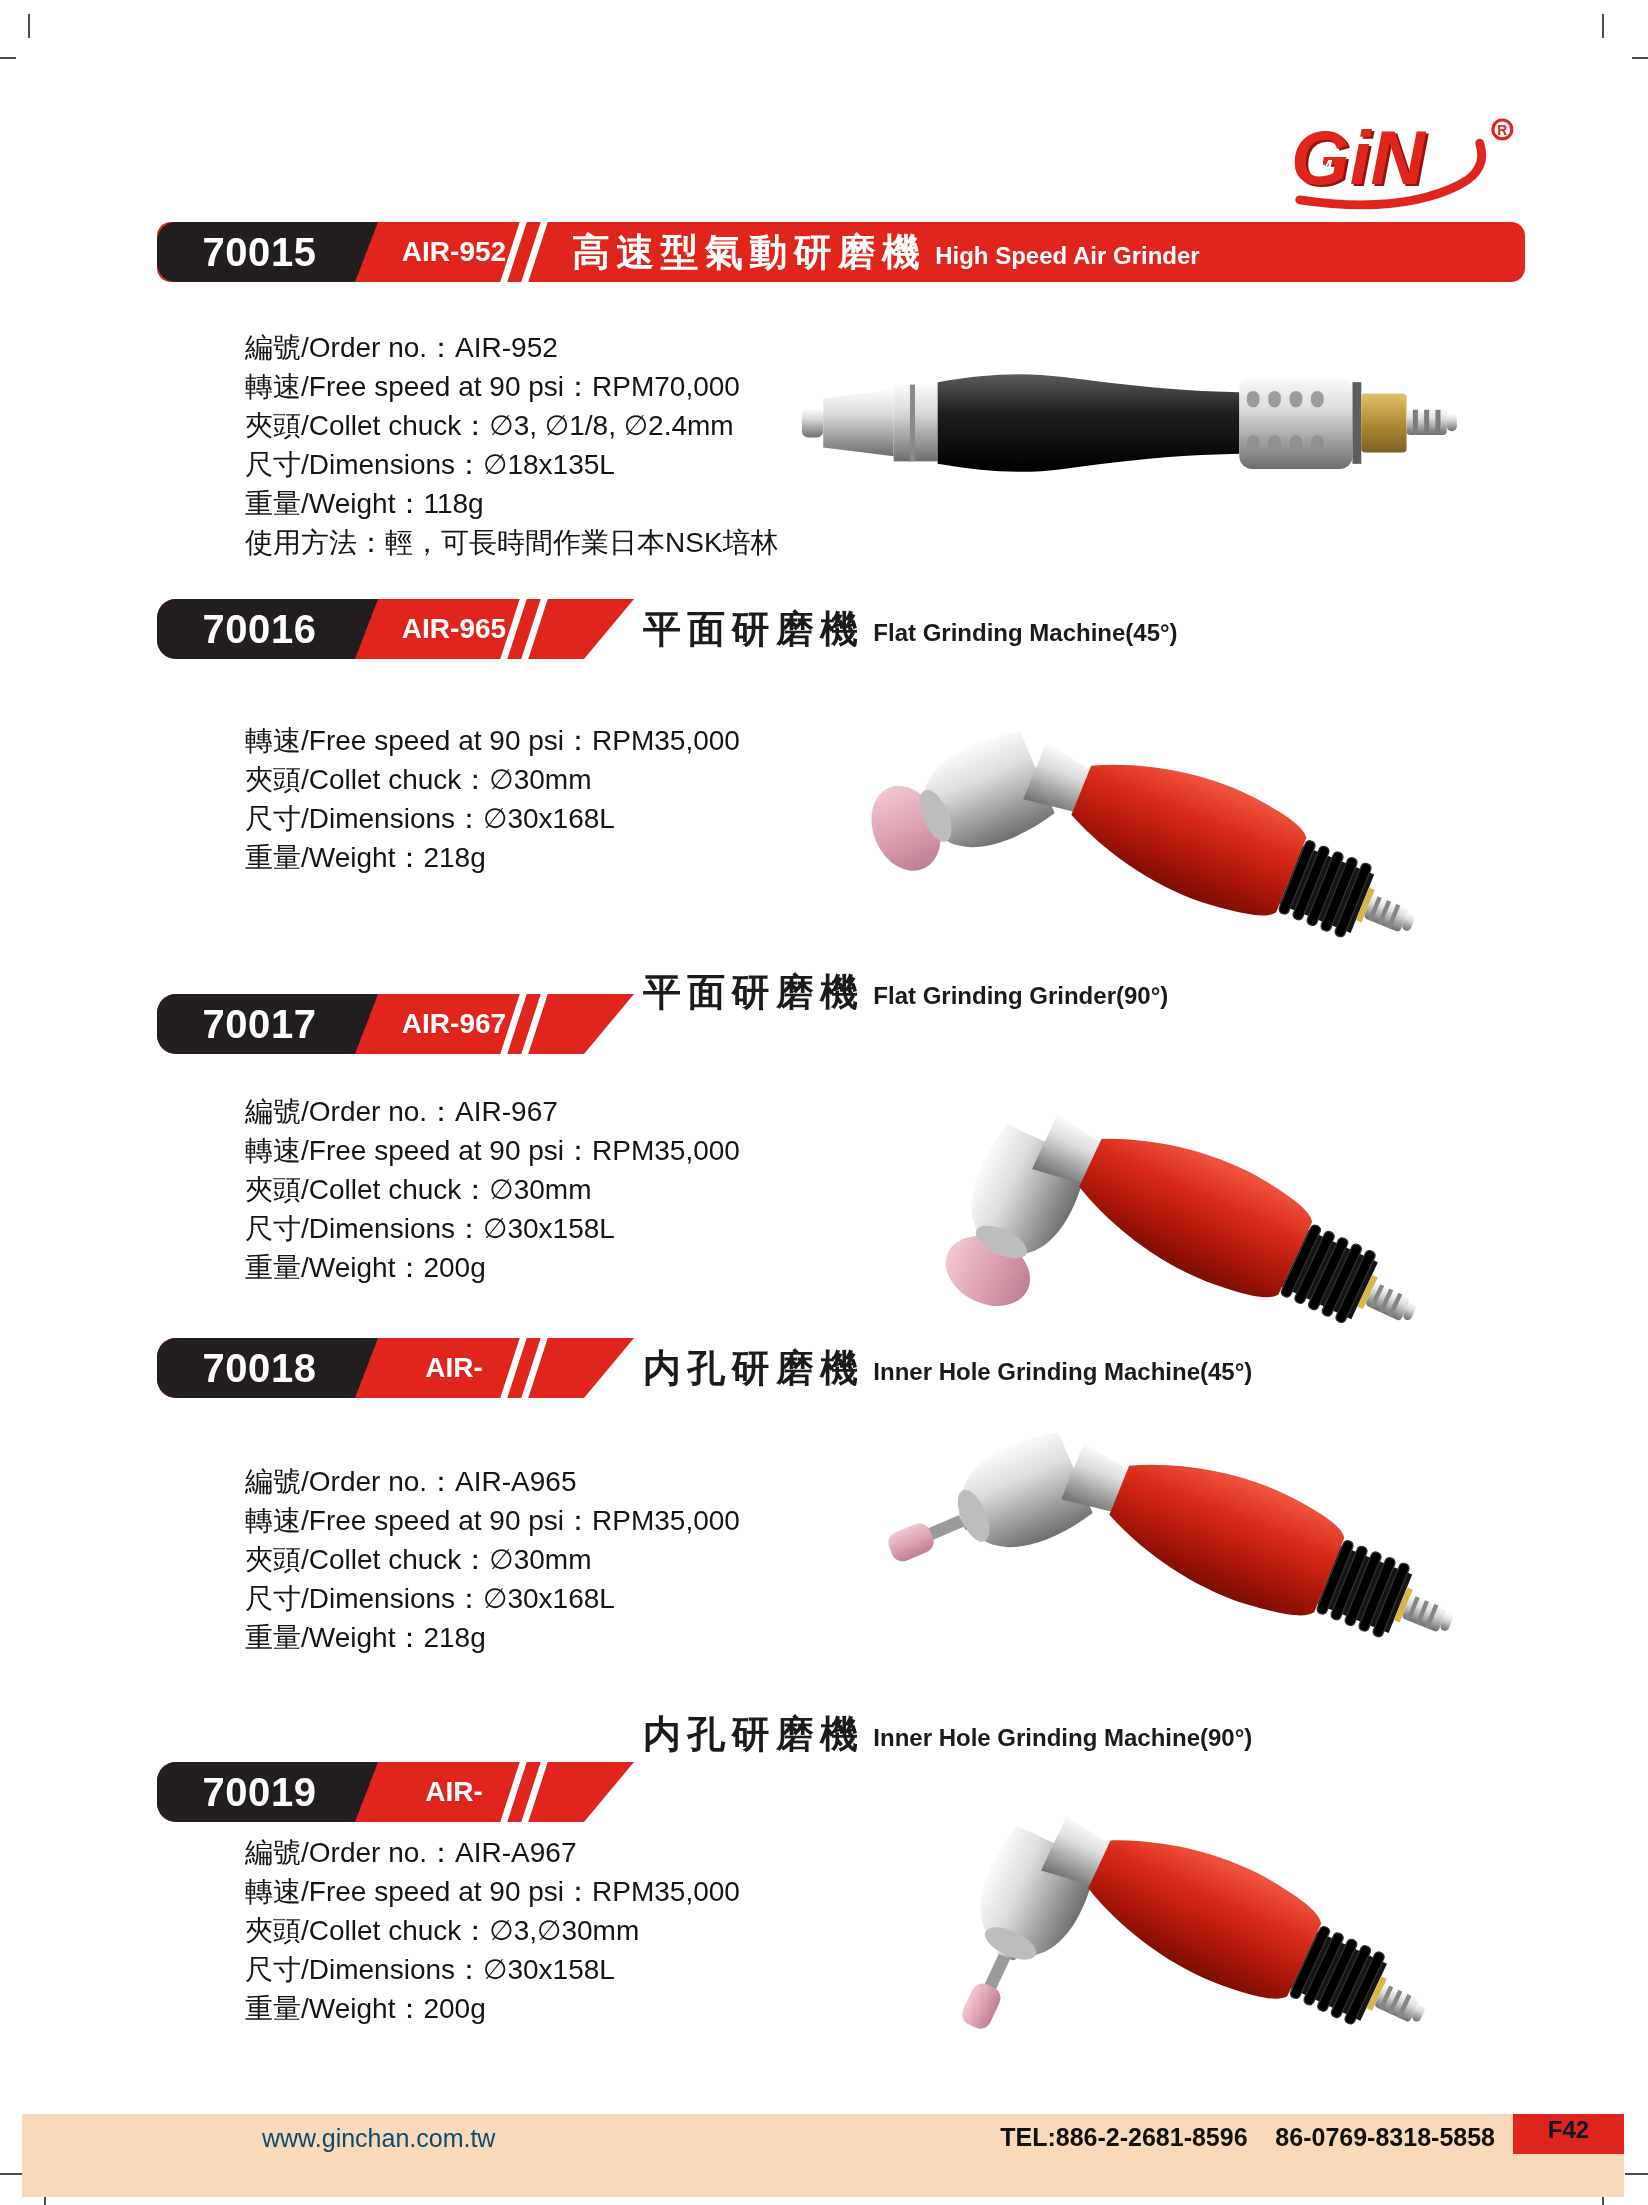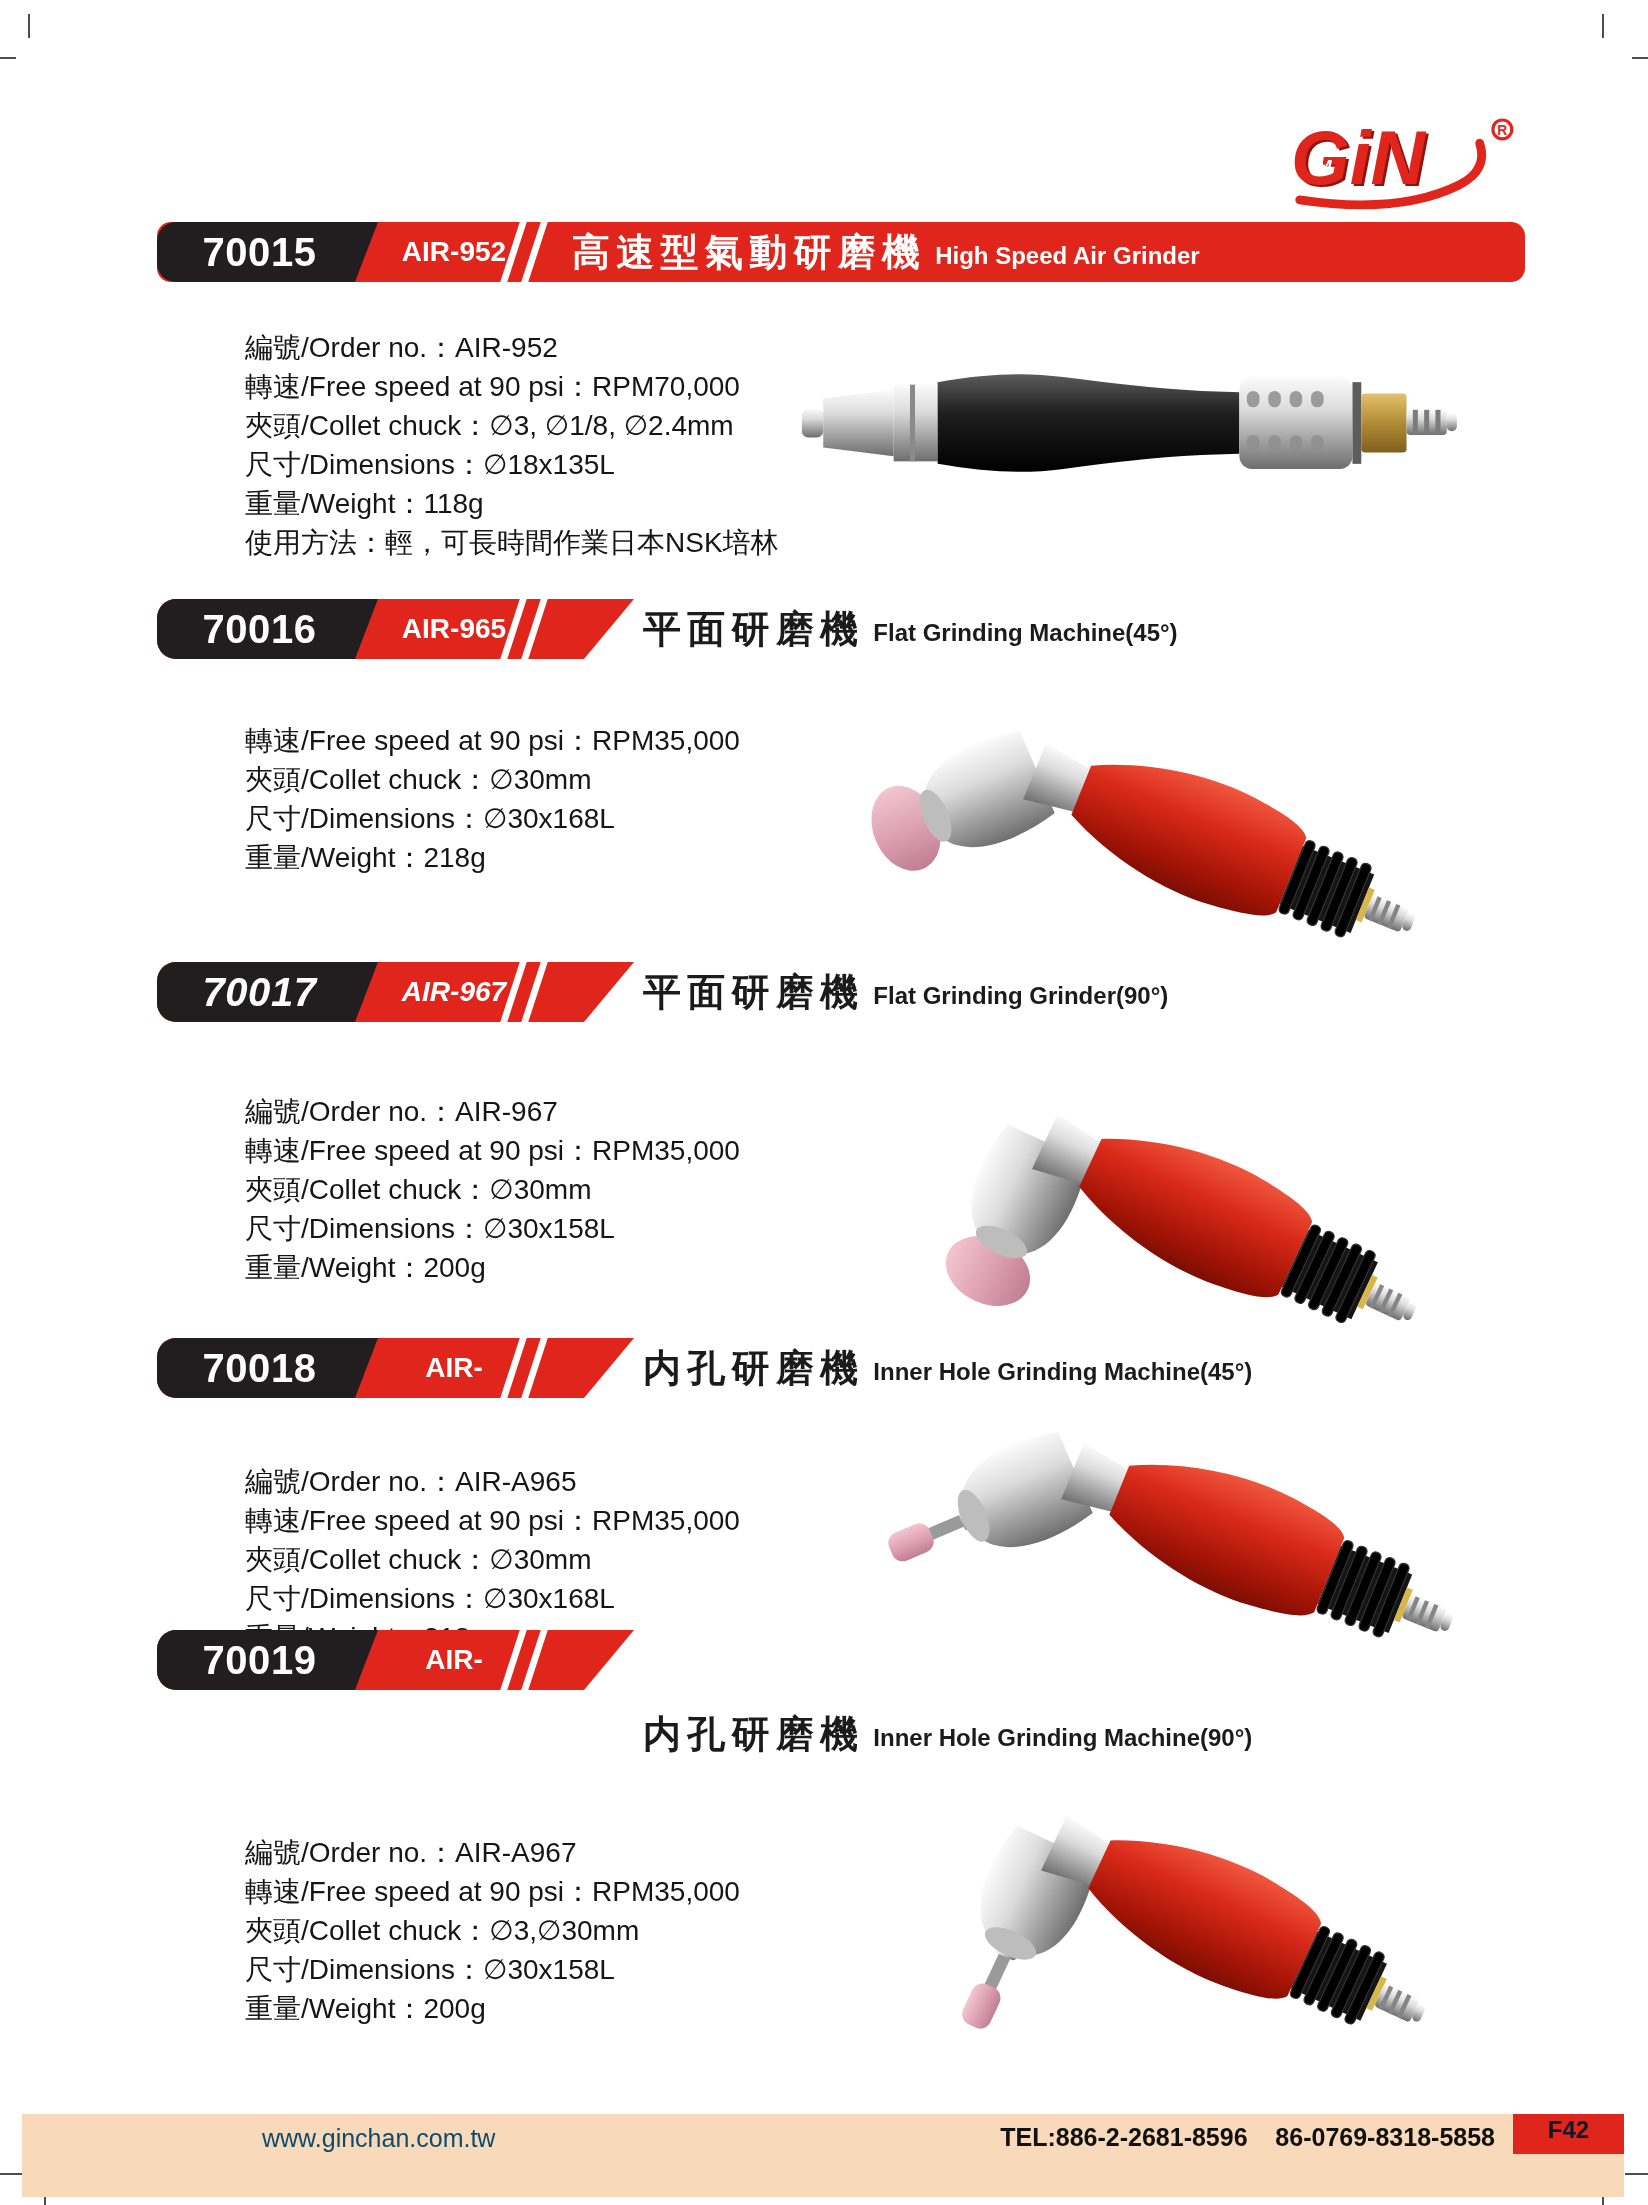--- a/index.html
+++ b/index.html
@@ -195,21 +195,21 @@
         <rect x="862" y="172" width="10" height="56" fill="#d9b64a"></rect>
         <rect x="872" y="180" width="62" height="40" rx="6" fill="url(#silverV)"></rect>
         <rect x="880" y="180" width="7" height="40" fill="#858585"></rect>
         <rect x="896" y="180" width="7" height="40" fill="#858585"></rect>
         <rect x="912" y="180" width="7" height="40" fill="#858585"></rect>
         <rect x="934" y="186" width="14" height="28" rx="7" fill="url(#silverV)"></rect>
       </g>
     </svg>
   </div>
 
-  <div class="hdr hdr-short" style="top:948px;font-style:italic;">
+  <div class="hdr hdr-short" style="top:980px;">
     <div class="hdr-black"></div>
     <div class="hdr-code">70017</div>
     <div class="hdr-model">AIR-967</div>
     <div class="chev c1"></div>
     <div class="chev c2"></div>
   </div>
   <div class="title-out" style="top:948px;">
     <span class="zh">平面研磨機</span>
     <span class="en">Flat Grinding Grinder(90°)</span>
   </div>
@@ -289,21 +289,21 @@
         <rect x="862" y="172" width="10" height="56" fill="#d9b64a"></rect>
         <rect x="872" y="180" width="62" height="40" rx="6" fill="url(#silverV)"></rect>
         <rect x="880" y="180" width="7" height="40" fill="#858585"></rect>
         <rect x="896" y="180" width="7" height="40" fill="#858585"></rect>
         <rect x="912" y="180" width="7" height="40" fill="#858585"></rect>
         <rect x="934" y="186" width="14" height="28" rx="7" fill="url(#silverV)"></rect>
       </g>
     </svg>
   </div>
 
-  <div class="hdr hdr-short" style="top:1616px;">
+  <div class="hdr hdr-short" style="top:1748px;">
     <div class="hdr-black"></div>
     <div class="hdr-code">70019</div>
     <div class="hdr-model">AIR-A967</div>
     <div class="chev c1"></div>
     <div class="chev c2"></div>
   </div>
   <div class="title-out" style="top:1690px;">
     <span class="zh">内孔研磨機</span>
     <span class="en">Inner Hole Grinding Machine(90°)</span>
   </div>

